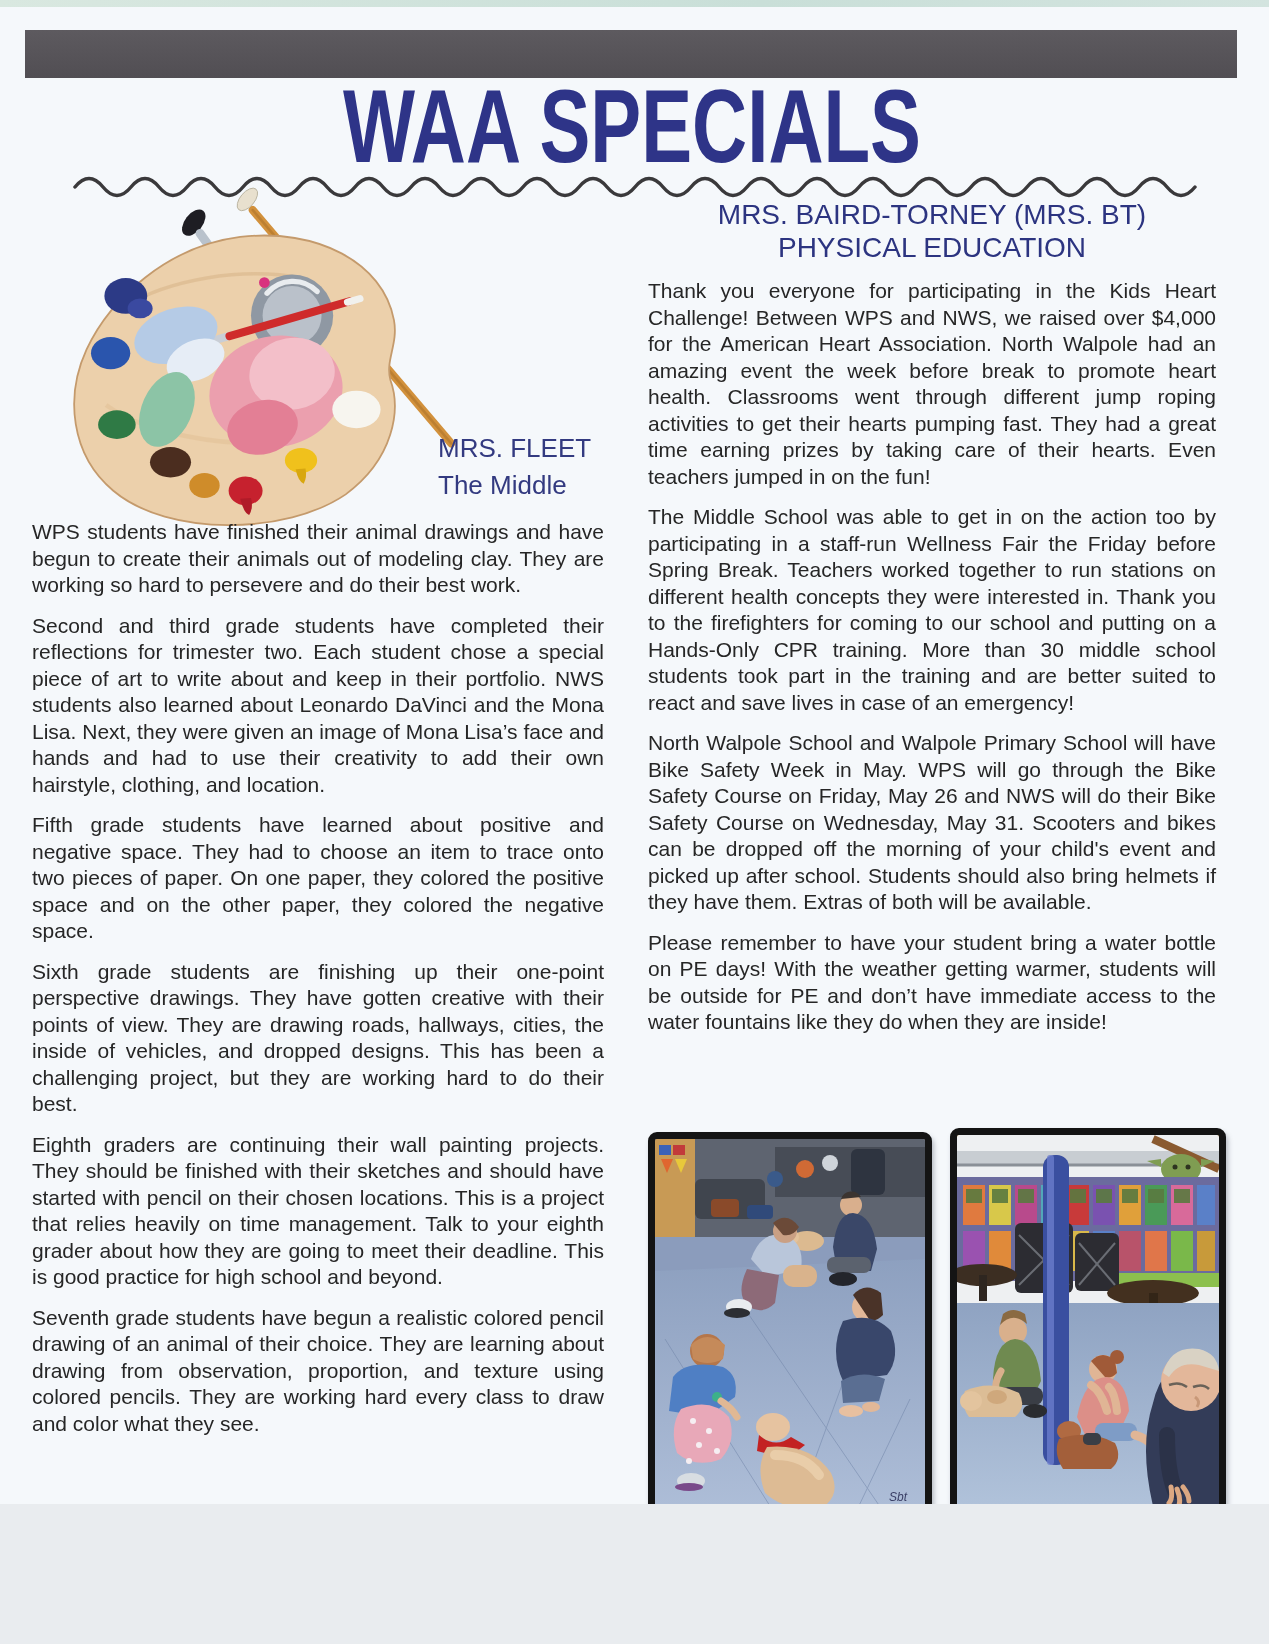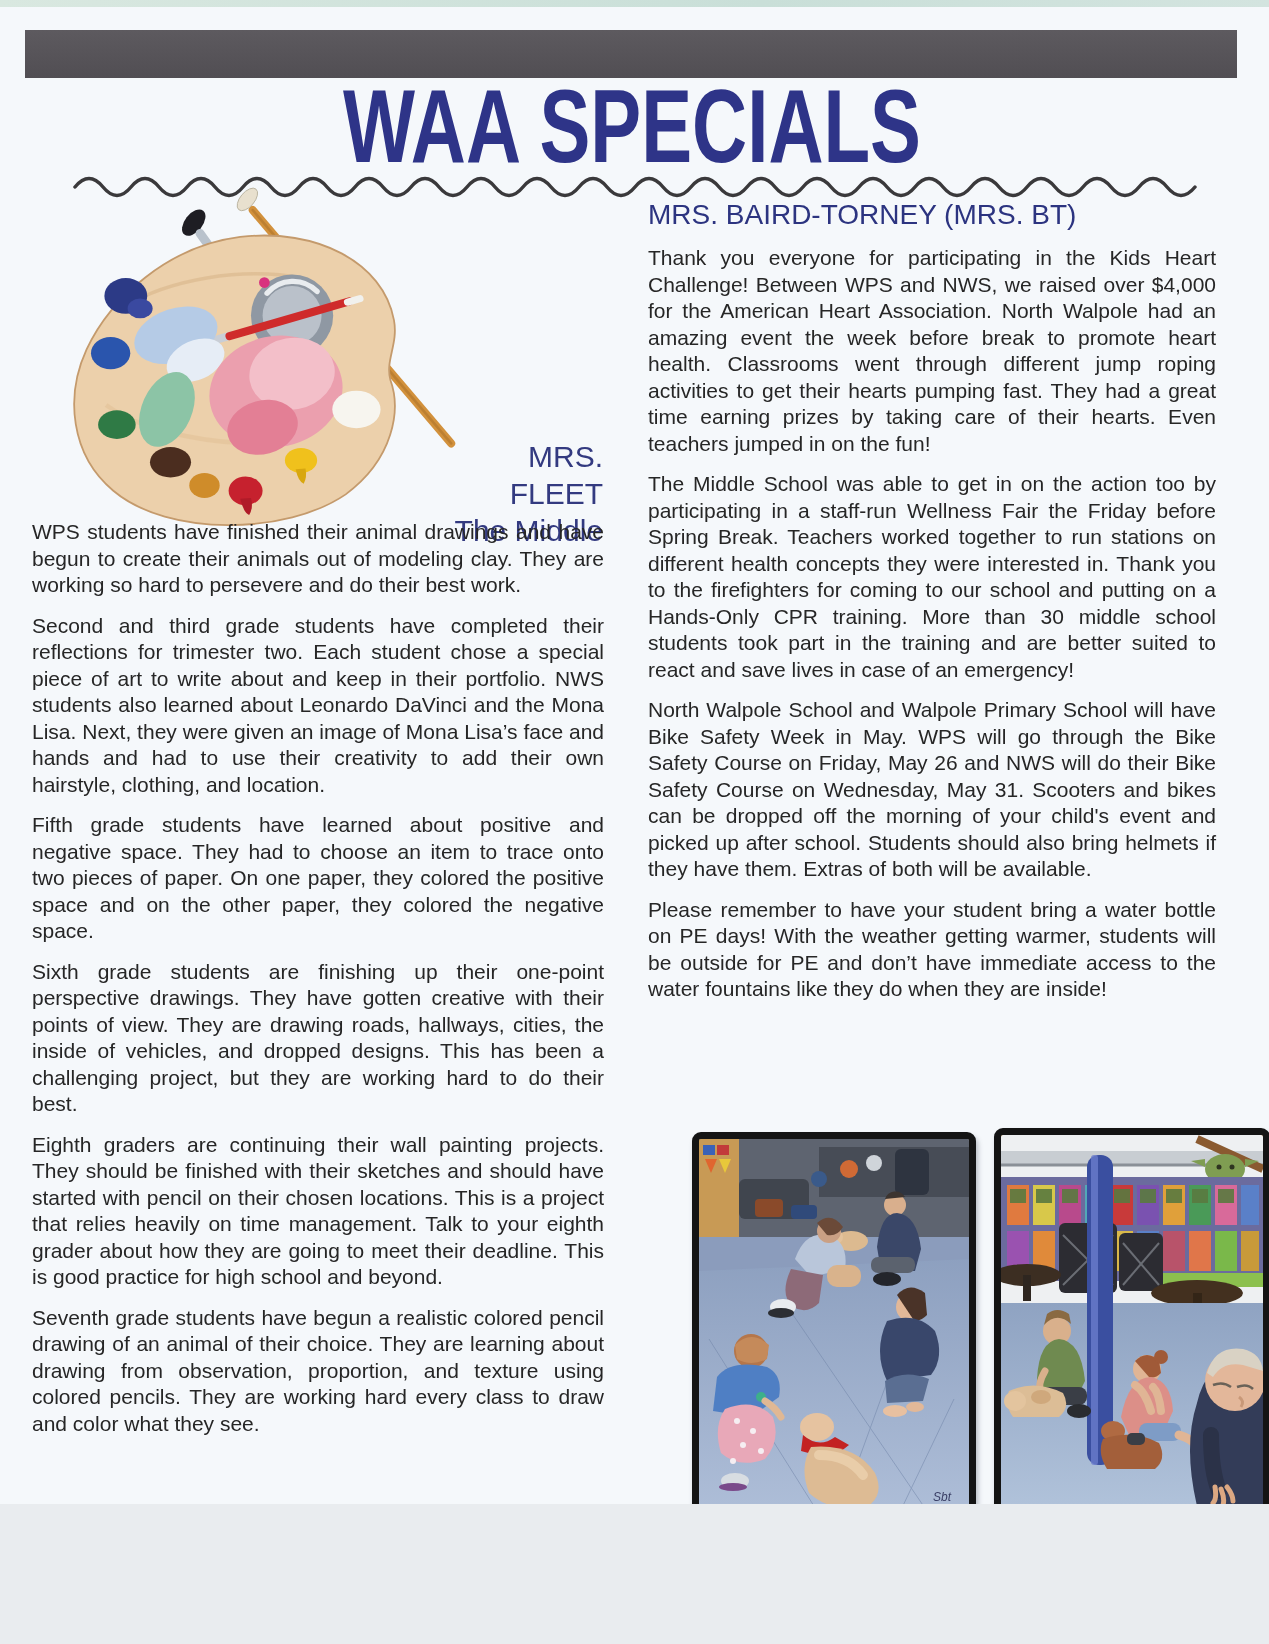--- a/index.html
+++ b/index.html
@@ -15,36 +15,35 @@
     background:linear-gradient(90deg,#d9e8e0,#c9dfd8 60%,#d3e4df);}
   .top-bar{position:absolute;left:25px;top:30px;width:1212px;height:48px;
     background:linear-gradient(180deg,#5d5a5f,#514e53);}
   .bottom-bar{position:absolute;left:25px;top:1552px;width:1216px;height:76px;
     background:#1b1718;}
   .title-svg{position:absolute;left:0;top:58px;width:1269px;height:115px;}
   .wave-svg{position:absolute;left:0;top:168px;width:1269px;height:34px;}
   .palette-svg{position:absolute;left:38px;top:186px;width:442px;height:362px;}
   .art-caption{
     position:absolute;left:438px;top:430px;width:165px;
-    text-align:right;color:#333a80;font-size:30px;line-height:37px;margin-top:8px;
+    text-align:left;color:#333a80;font-size:26px;line-height:37px;
   }
   .col{position:absolute;font-size:21px;line-height:26.5px;}
   .col p{margin:14px 0 13px 0;text-align:justify;}
   .col-left{left:32px;top:505px;width:572px;}
   .col-right{left:648px;top:198px;width:568px;}
   .rc-heading{
-    color:#2c3480;font-size:28px;line-height:33px;
+    text-align:center;color:#2c3480;font-size:28px;line-height:33px;
     margin-bottom:6px;
   }
   .photos{position:absolute;left:648px;top:1128px;width:580px;height:395px;}
   .photo{
     position:absolute;border:7px solid #141414;border-radius:9px;
     overflow:hidden;background:#a16207;
     box-shadow:2px 4px 5px rgba(60,70,90,.35);
-    margin-left:44px;
   }
   .photo svg{display:block;}
   .photo-1{left:0;top:4px;width:270px;height:375px;}
   .photo-2{left:302px;top:0;width:262px;height:371px;}
 </style>
 </head>
 <body>
 
 <div class="page">
 
@@ -112,20 +111,21 @@
     <p>Second and third grade students have completed their reflections for trimester two. Each student chose a special piece of art to write about and keep in their portfolio. NWS students also learned about Leonardo DaVinci and the Mona Lisa. Next, they were given an image of Mona Lisa’s face and hands and had to use their creativity to add their own hairstyle, clothing, and location.</p>
     <p>Fifth grade students have learned about positive and negative space. They had to choose an item to trace onto two pieces of paper. On one paper, they colored the positive space and on the other paper, they colored the negative space.</p>
     <p>Sixth grade students are finishing up their one-point perspective drawings. They have gotten creative with their points of view. They are drawing roads, hallways, cities, the inside of vehicles, and dropped designs. This has been a challenging project, but they are working hard to do their best.</p>
     <p>Eighth graders are continuing their wall painting projects. They should be finished with their sketches and should have started with pencil on their chosen locations. This is a project that relies heavily on time management. Talk to your eighth grader about how they are going to meet their deadline. This is good practice for high school and beyond.</p>
     <p>Seventh grade students have begun a realistic colored pencil drawing of an animal of their choice. They are learning about drawing from observation, proportion, and texture using colored pencils. They are working hard every class to draw and color what they see.</p>
   </div>
 
   <div class="col col-right">
     <div class="rc-heading">
       <div>MRS. BAIRD-TORNEY (MRS. BT)</div>
+      <div>PHYSICAL EDUCATION</div>
     </div>
     <p>Thank you everyone for participating in the Kids Heart Challenge!  Between WPS and NWS, we raised over $4,000 for the American Heart Association.  North Walpole had an amazing event the week before break to promote heart health. Classrooms went through different jump roping activities to get their hearts pumping fast. They had a great time earning prizes by taking care of their hearts. Even teachers jumped in on the fun!</p>
     <p>The Middle School was able to get in on the action too by participating in a staff-run Wellness Fair the Friday before Spring Break.  Teachers worked together to run stations on different health concepts they were interested in.  Thank you to the firefighters for coming to our school and putting on a Hands-Only CPR training.  More than 30 middle school students took part in the training and are better suited to react and save lives in case of an emergency!</p>
     <p>North Walpole School and Walpole Primary School will have Bike Safety Week in May.  WPS will go through the Bike Safety Course on Friday, May 26 and NWS will do their Bike Safety Course on Wednesday, May 31.  Scooters and bikes can be dropped off the morning of your child's event and picked up after school.  Students should also bring helmets if they have them.  Extras of both will be available.</p>
     <p>Please remember to have your student bring a water bottle on PE days!  With the weather getting warmer, students will be outside for PE and don’t have immediate access to the water fountains like they do when they are inside!</p>
   </div>
 
   <div class="photos">
 
     <div class="photo photo-1">

